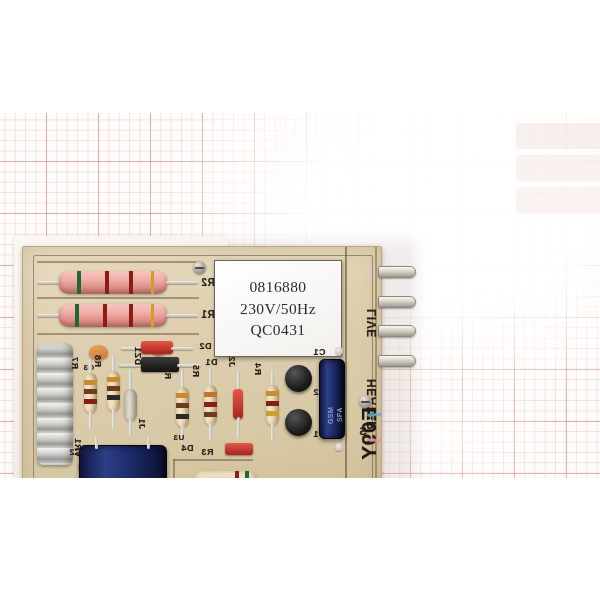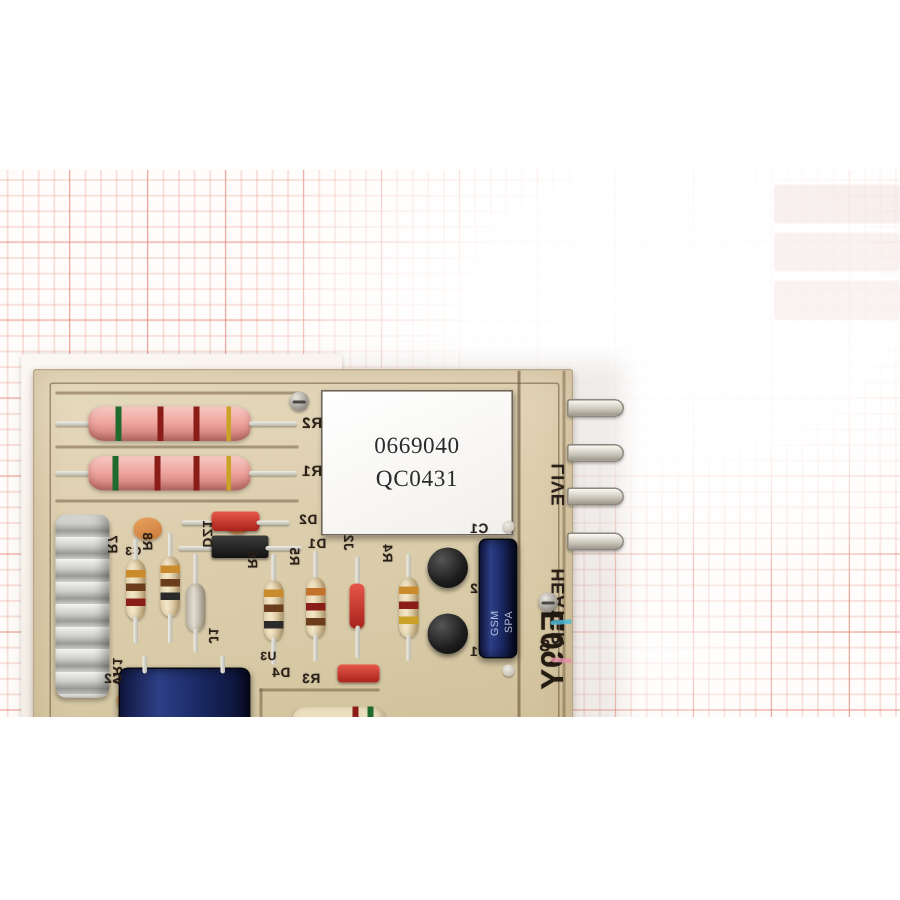--- a/index.html
+++ b/index.html
@@ -209,21 +209,22 @@
     <div class="outer-frame"></div>
 
     <div class="pcb">
 
       <div class="silk-border"></div>
 
       <div class="right-strip"></div>
       <div class="right-strip2"></div>
 
       <div class="label">
-        <div>0669040</div>
+        <div>0816880</div>
+        <div>230V/50Hz</div>
         <div>QC0431</div>
       </div>
 
       <div class="lead" style="left:14px;top:34px;width:24px;"></div>
       <div class="res-big" style="left:36px;top:24px;width:108px;">
         <div class="band" style="left:18px;background:#1f6b2e;"></div>
         <div class="band" style="left:46px;background:#8a1d18;"></div>
         <div class="band" style="left:70px;background:#8a1d18;"></div>
         <div class="band" style="left:92px;background:#c9a227;width:3px;"></div>
       </div>

